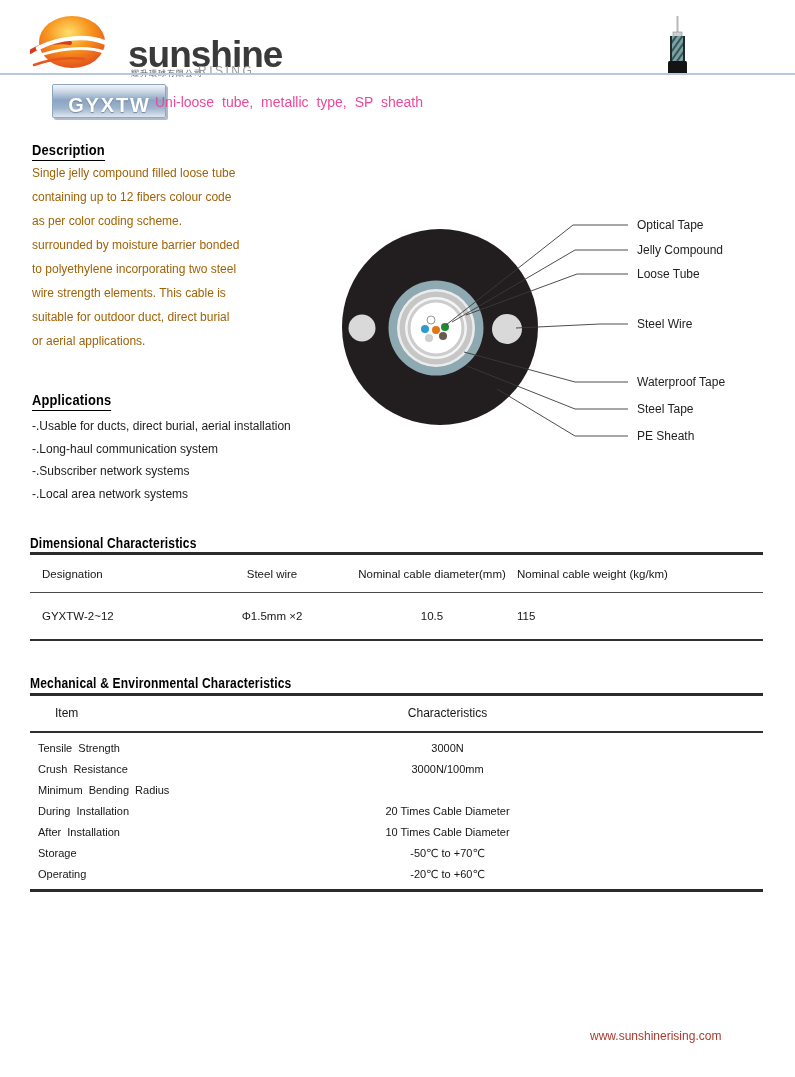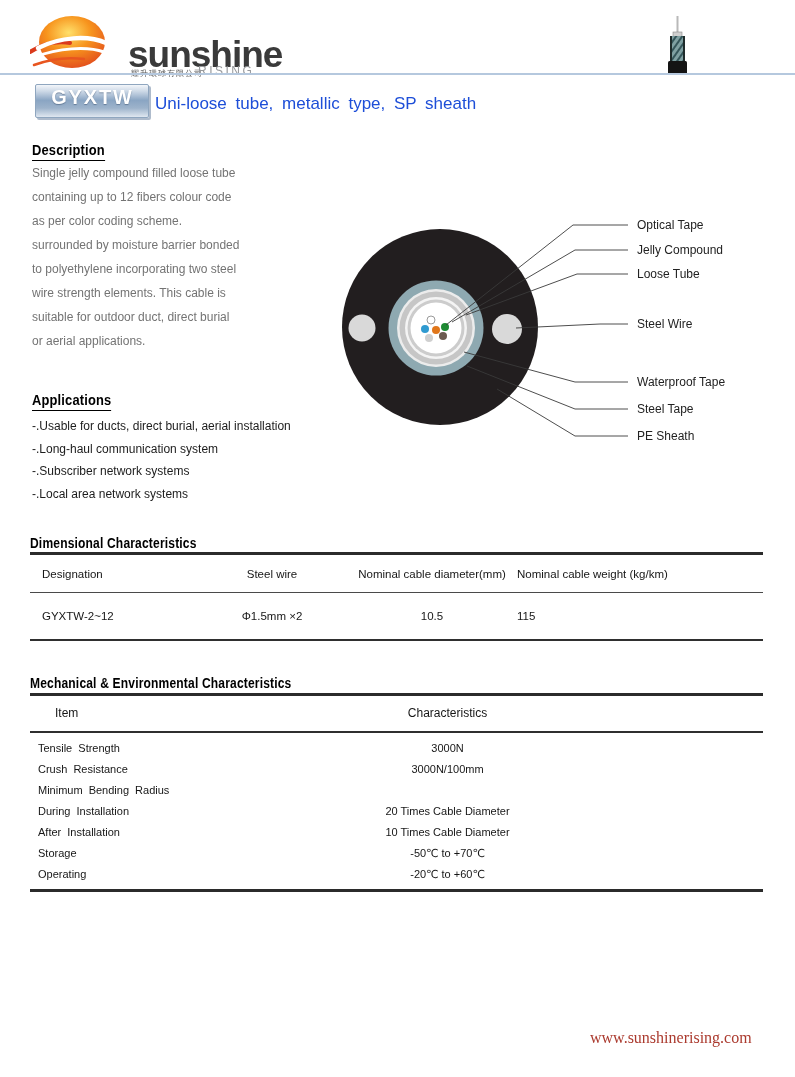--- a/index.html
+++ b/index.html
@@ -8,40 +8,40 @@
 
   
   .top-rule{position:absolute;left:0;top:73px;width:795px;height:2px;background:#b5c8de;}
   .logo-wrap{position:absolute;left:30px;top:12px;width:190px;height:62px;}
   .brand-text{position:absolute;left:98px;top:22px;font-size:37px;font-weight:bold;color:#3a3a3a;letter-spacing:-1px;}
   .brand-cn{position:absolute;left:101px;top:56px;font-size:8px;color:#5a5a5a;letter-spacing:1px;}
   .brand-sub{position:absolute;left:168px;top:52px;font-size:12px;color:#97999c;letter-spacing:2.5px;}
   .cable-photo{position:absolute;left:660px;top:14px;}
 
   
-  .badge{position:absolute;left:35px;top:84px;width:112px;height:32px;
+  .badge{position:absolute;left:52px;top:84px;width:112px;height:32px;
          border:1px solid #8fa6bf;border-radius:2px;
          background:linear-gradient(180deg,#f3f6fa 0%,#ccd8e6 20%,#8aa5c3 48%,#9db3cb 72%,#dfe7f0 100%);
          box-shadow:2px 2px 0 rgba(108,132,163,0.55);
-         display:flex;align-items:flex-start;justify-content:center;}
+         display:flex;align-items:flex-end;justify-content:center;}
   .badge span{color:#ffffff;font-weight:bold;font-size:21px;letter-spacing:2px;
               display:inline-block;transform:scaleX(0.95);
               text-shadow:0 1px 1px rgba(70,92,120,0.6);}
-  .doc-title{position:absolute;left:155px;top:94px;font-size:17px;color:#1d4ed8;word-spacing:4px;}
+  .doc-title{position:absolute;left:155px;top:94px;font-size:14px;color:#ec4899;word-spacing:4px;}
 
   
   .h-underlined,.h-section{font-weight:bold;color:#000;}
   .h-underlined span,.h-section span{display:inline-block;transform:scaleX(0.86);transform-origin:0 50%;
         font-size:15px;letter-spacing:0.2px;}
   .h-underlined span{border-bottom:1.6px solid #000;padding-bottom:2px;}
   .h-section span{font-size:14px;}
 
   
   .desc-head{position:absolute;left:32px;top:141px;}
-  .desc-line{position:absolute;left:32px;width:260px;font-size:12px;color:#737373;}
+  .desc-line{position:absolute;left:32px;width:260px;font-size:12px;color:#a16207;}
   .apps-head{position:absolute;left:32px;top:391px;}
   .app-item{position:absolute;left:32px;width:290px;font-size:12px;color:#1c1c1c;}
 
   
   .diagram{position:absolute;left:330px;top:195px;}
   .dlabel{position:absolute;left:637px;height:16px;line-height:16px;font-size:12px;color:#222;}
 
   
   .tbl{position:absolute;left:30px;width:733px;}
   .dim-head{position:absolute;left:30px;top:534px;}
@@ -57,21 +57,21 @@
   .dim-c4{flex:1;text-align:left;}
   .dim-hdr{height:37px;}
   .dim-data{height:46px;}
 
   .mech-row{position:relative;height:21px;line-height:21px;font-size:11px;color:#161616;}
   .mech-item{position:absolute;left:8px;word-spacing:3px;}
   .mech-val{position:absolute;left:170px;width:495px;text-align:center;}
   .mech-hdr{height:35px;line-height:35px;font-size:12px;}
   .mech-hdr .mech-item{left:25px;}
 
-  .footer-url{position:absolute;left:590px;top:1029px;font-size:16px;color:#ab3a2e;font-family:Liberation Serif, serif;}
+  .footer-url{position:absolute;left:590px;top:1029px;font-size:12px;color:#ab3a2e;}
 </style>
 </head>
 <body>
 
 <div id="page">
 
   <div class="logo-wrap">
     <svg width="96" height="62" viewBox="0 0 96 62">
       <defs>
         <radialGradient id="ball" cx="45%" cy="32%" r="75%">

